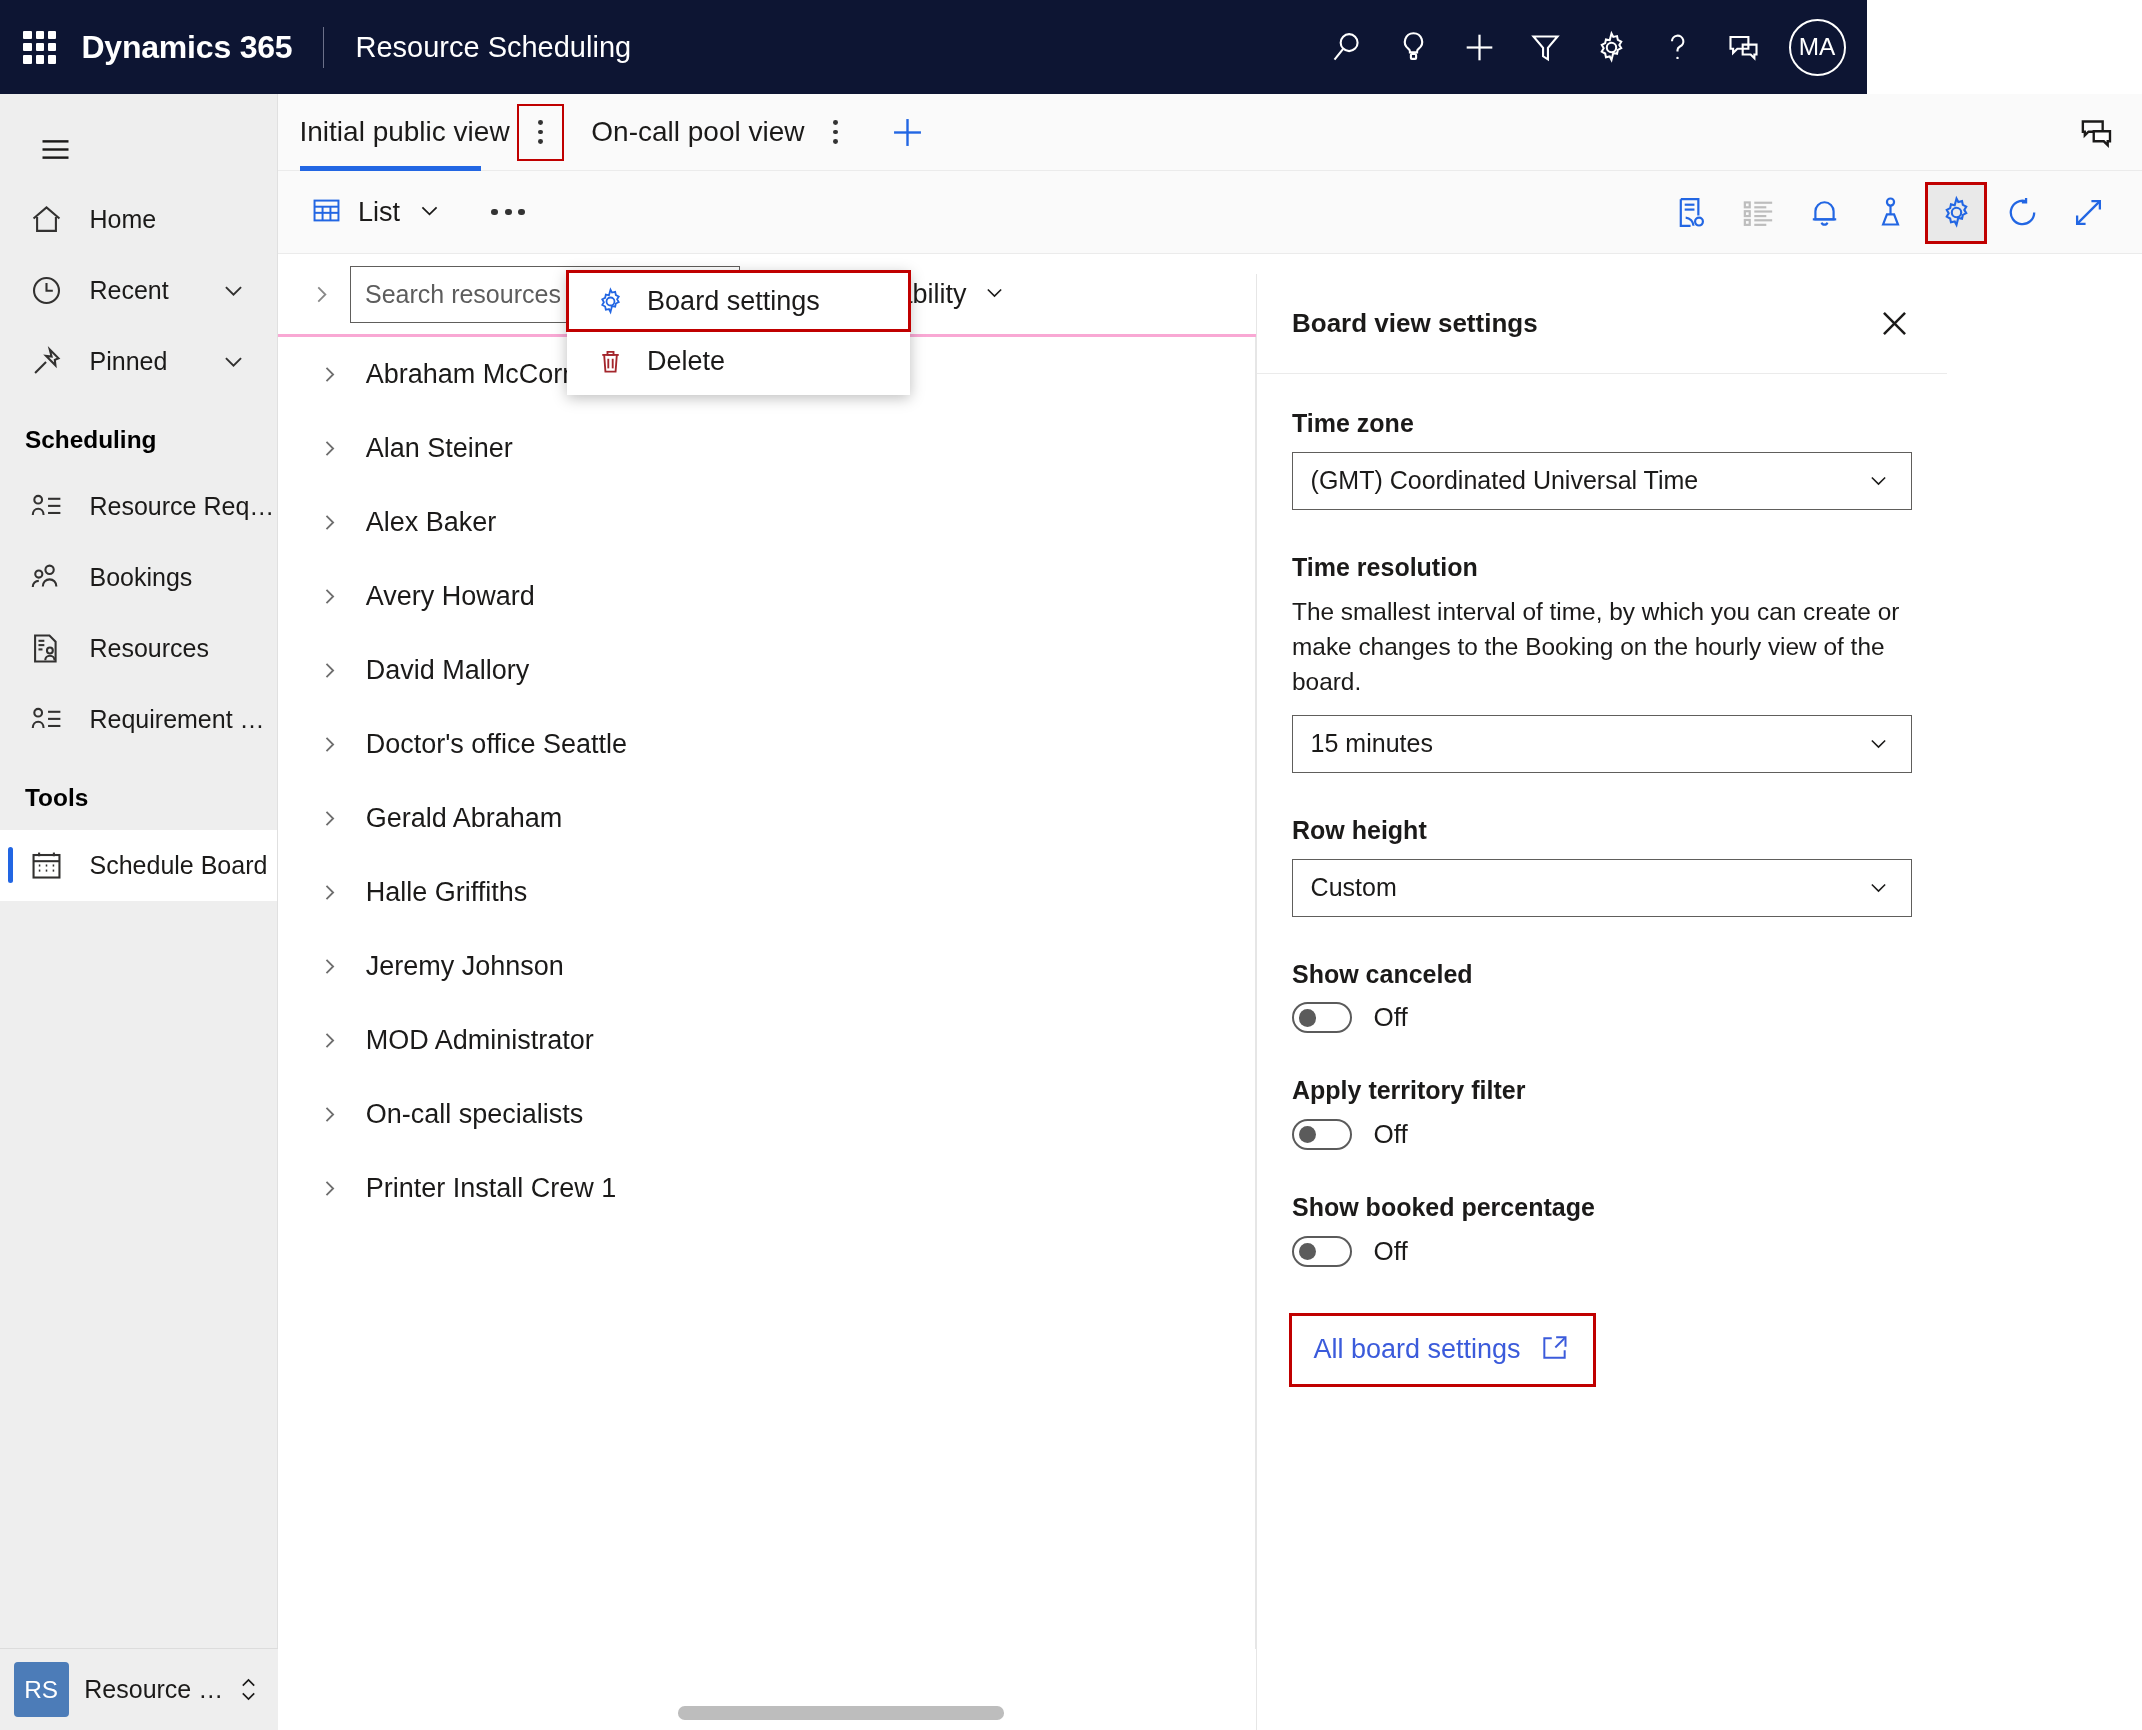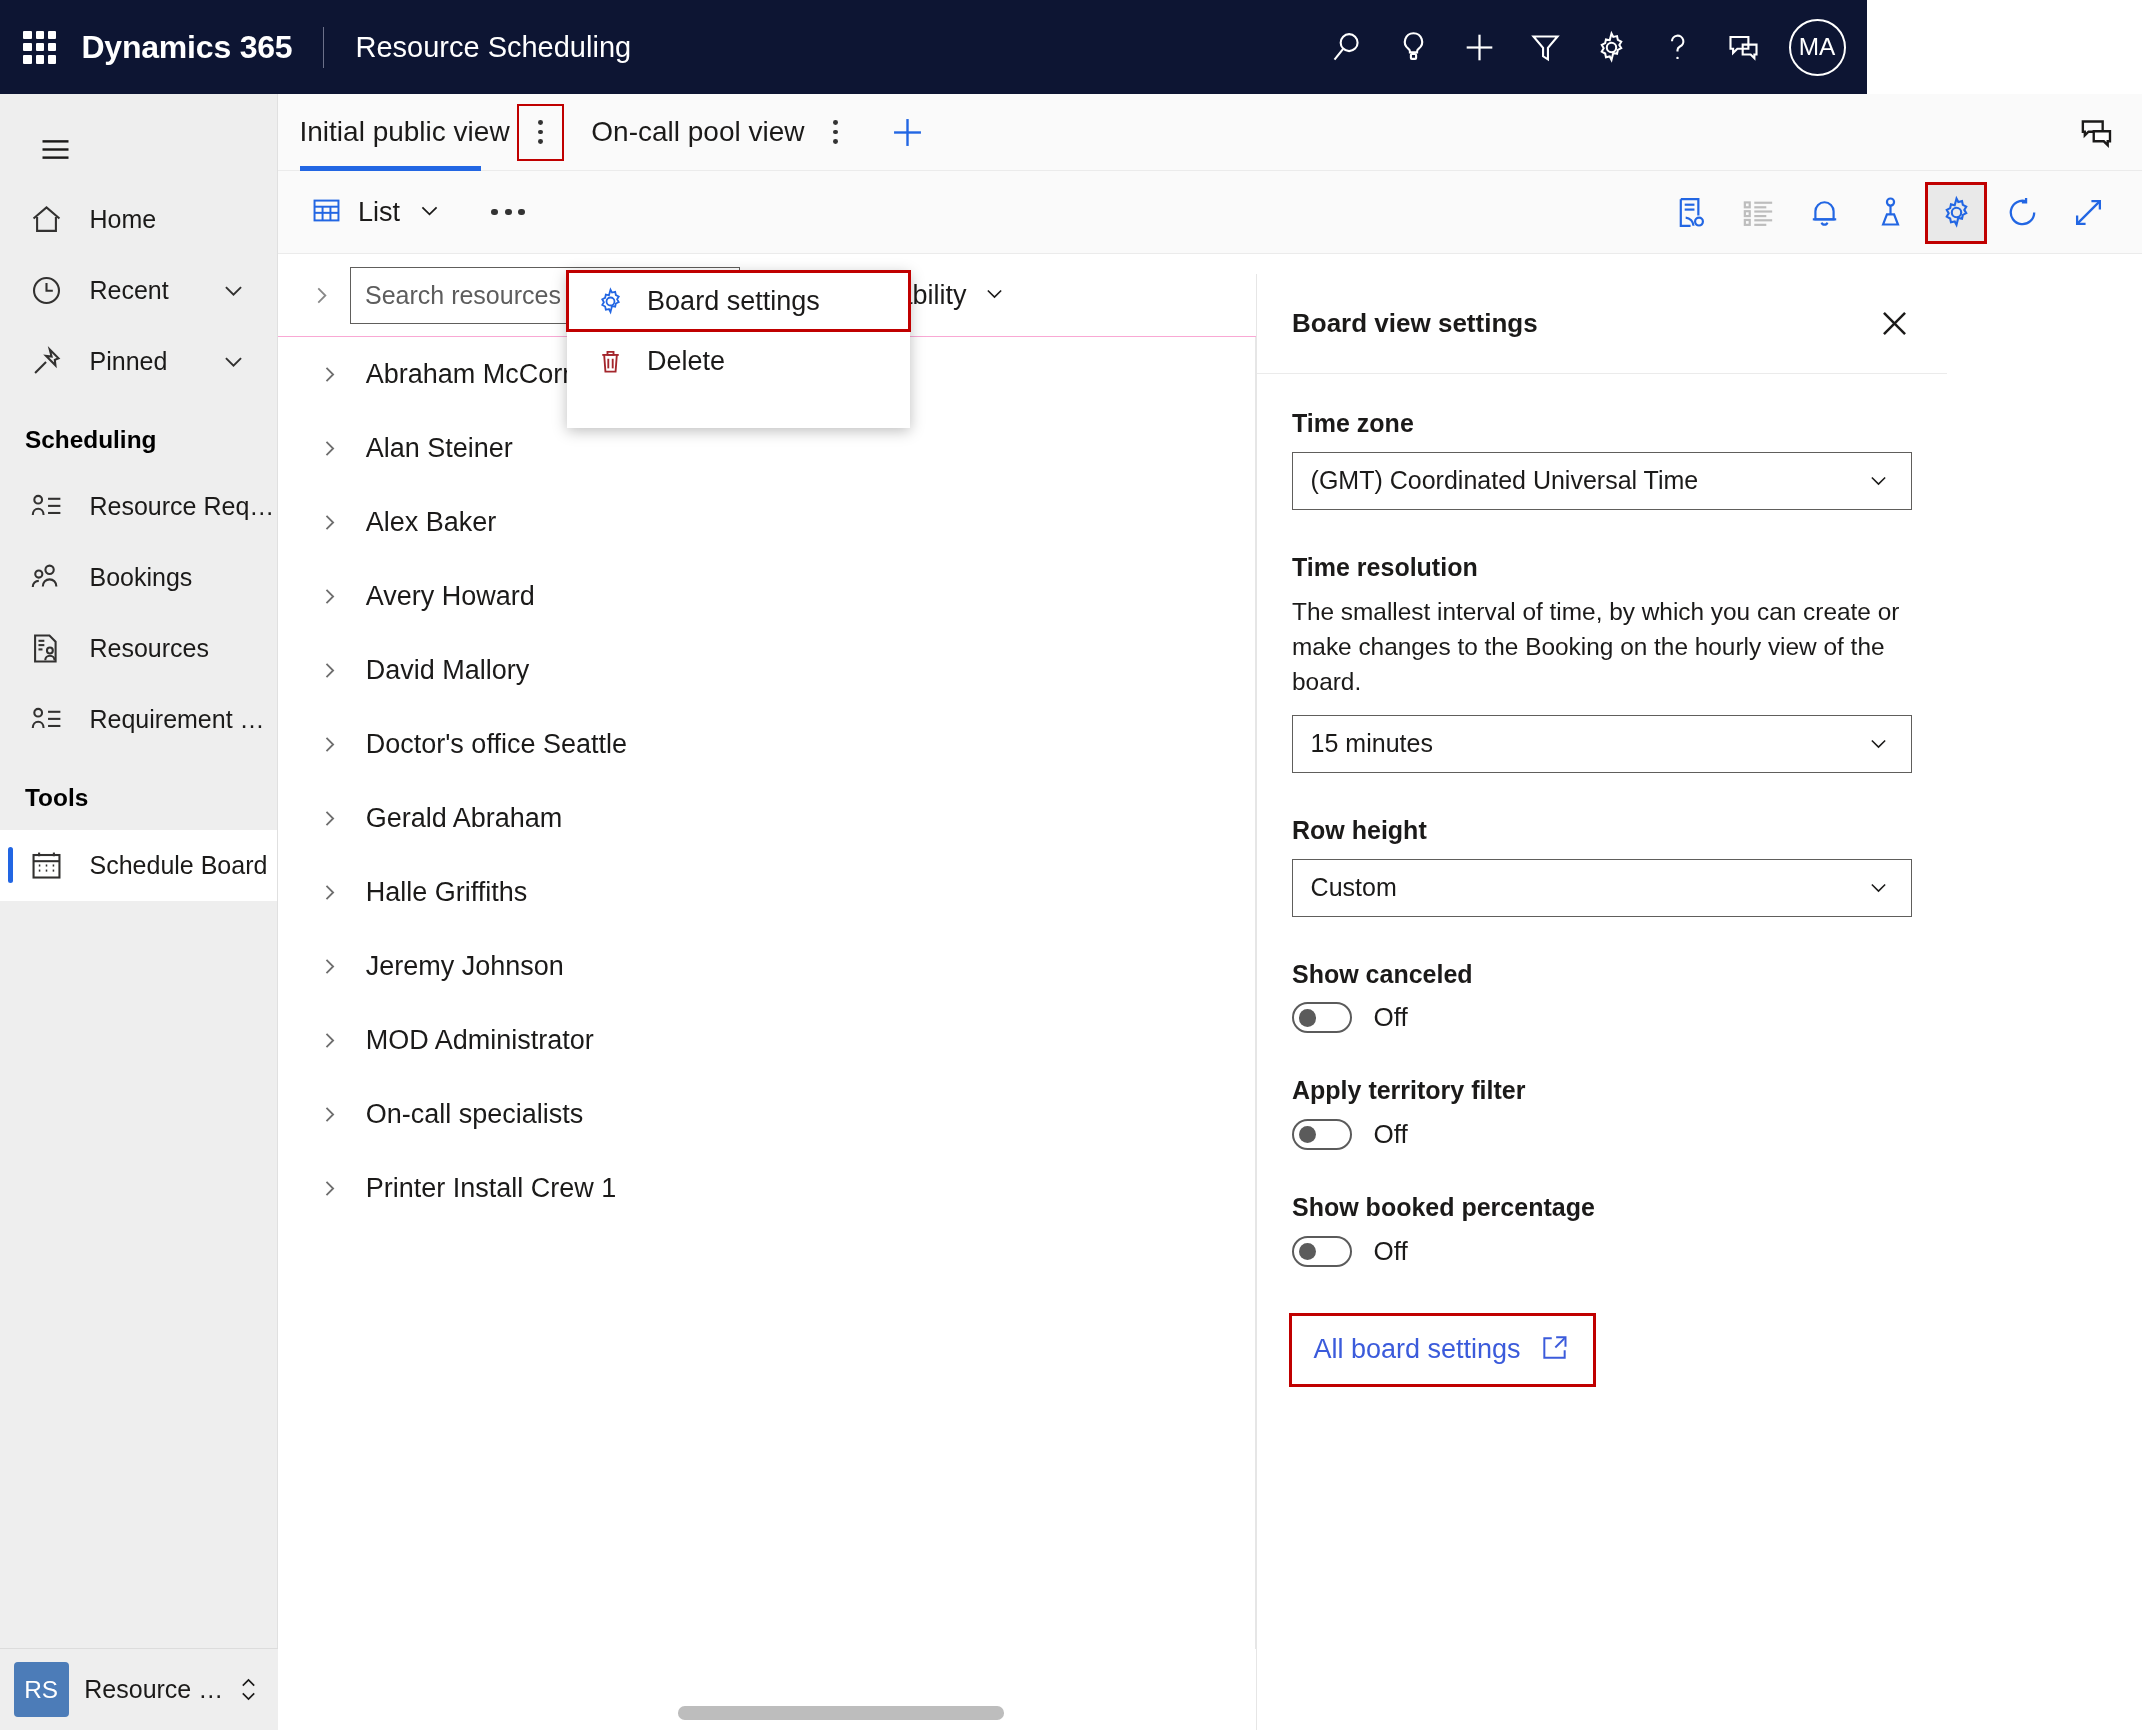--- a/index.html
+++ b/index.html
@@ -148,21 +148,21 @@
     display: flex; align-items: center; gap: 5.9px;
   }
   .t-icon {
     width: 60px; height: 60px; display: flex; align-items: center; justify-content: center;
     cursor: pointer; position: relative;
   }
   .t-icon.active-box { background: #e9e9e9; outline: 3.9px solid #c00000; outline-offset: -2px; }
 
   
   .filterbar {
-    height: 83px; border-bottom: 1px solid #f9a8d4;
+    height: 83px; border-bottom: 3px solid #f9a8d4;
     display: flex; align-items: center; padding-left: 21.5px;
     width: 978px; background: #ffffff;
   }
   .filter-chev { width: 43px; display: flex; align-items: center; justify-content: center; }
   .searchbox {
     width: 390px; height: 57px; border: 1px solid #605e5c; background: #ffffff;
     display: flex; align-items: center; padding: 0 13.7px; margin-left: 7.8px;
   }
   .searchbox input {
     border: none; outline: none; font-size: 25px; color: #1b1a19;
@@ -223,21 +223,21 @@
   .toggle-state { font-size: 26px; color: #1b1a19; }
   .link-box {
     display: inline-flex; align-items: center; gap: 17.6px;
     padding: 15.6px 21.5px; outline: 3.9px solid #c00000; cursor: pointer;
     margin-top: 5.9px;
   }
   .link-box .lb-label { font-size: 27px; color: #3b5bdb; }
 
   
   .ctx-menu {
-    position: absolute; left: 289px; top: 177px; width: 343px; height: 157px;
+    position: absolute; left: 289px; top: 177px; width: 343px; height: 124px;
     background: #ffffff; box-shadow: 0 2.9px 13.7px rgba(0,0,0,0.26);
     z-index: 50;
   }
   .ctx-item {
     height: 60px; display: flex; align-items: center; padding-left: 21.5px; cursor: pointer;
     position: relative;
   }
   .ctx-item .ci-icon {
     width: 43px; flex: 0 0 43px; display: flex; align-items: center; justify-content: center;
     margin-right: 15.6px;

